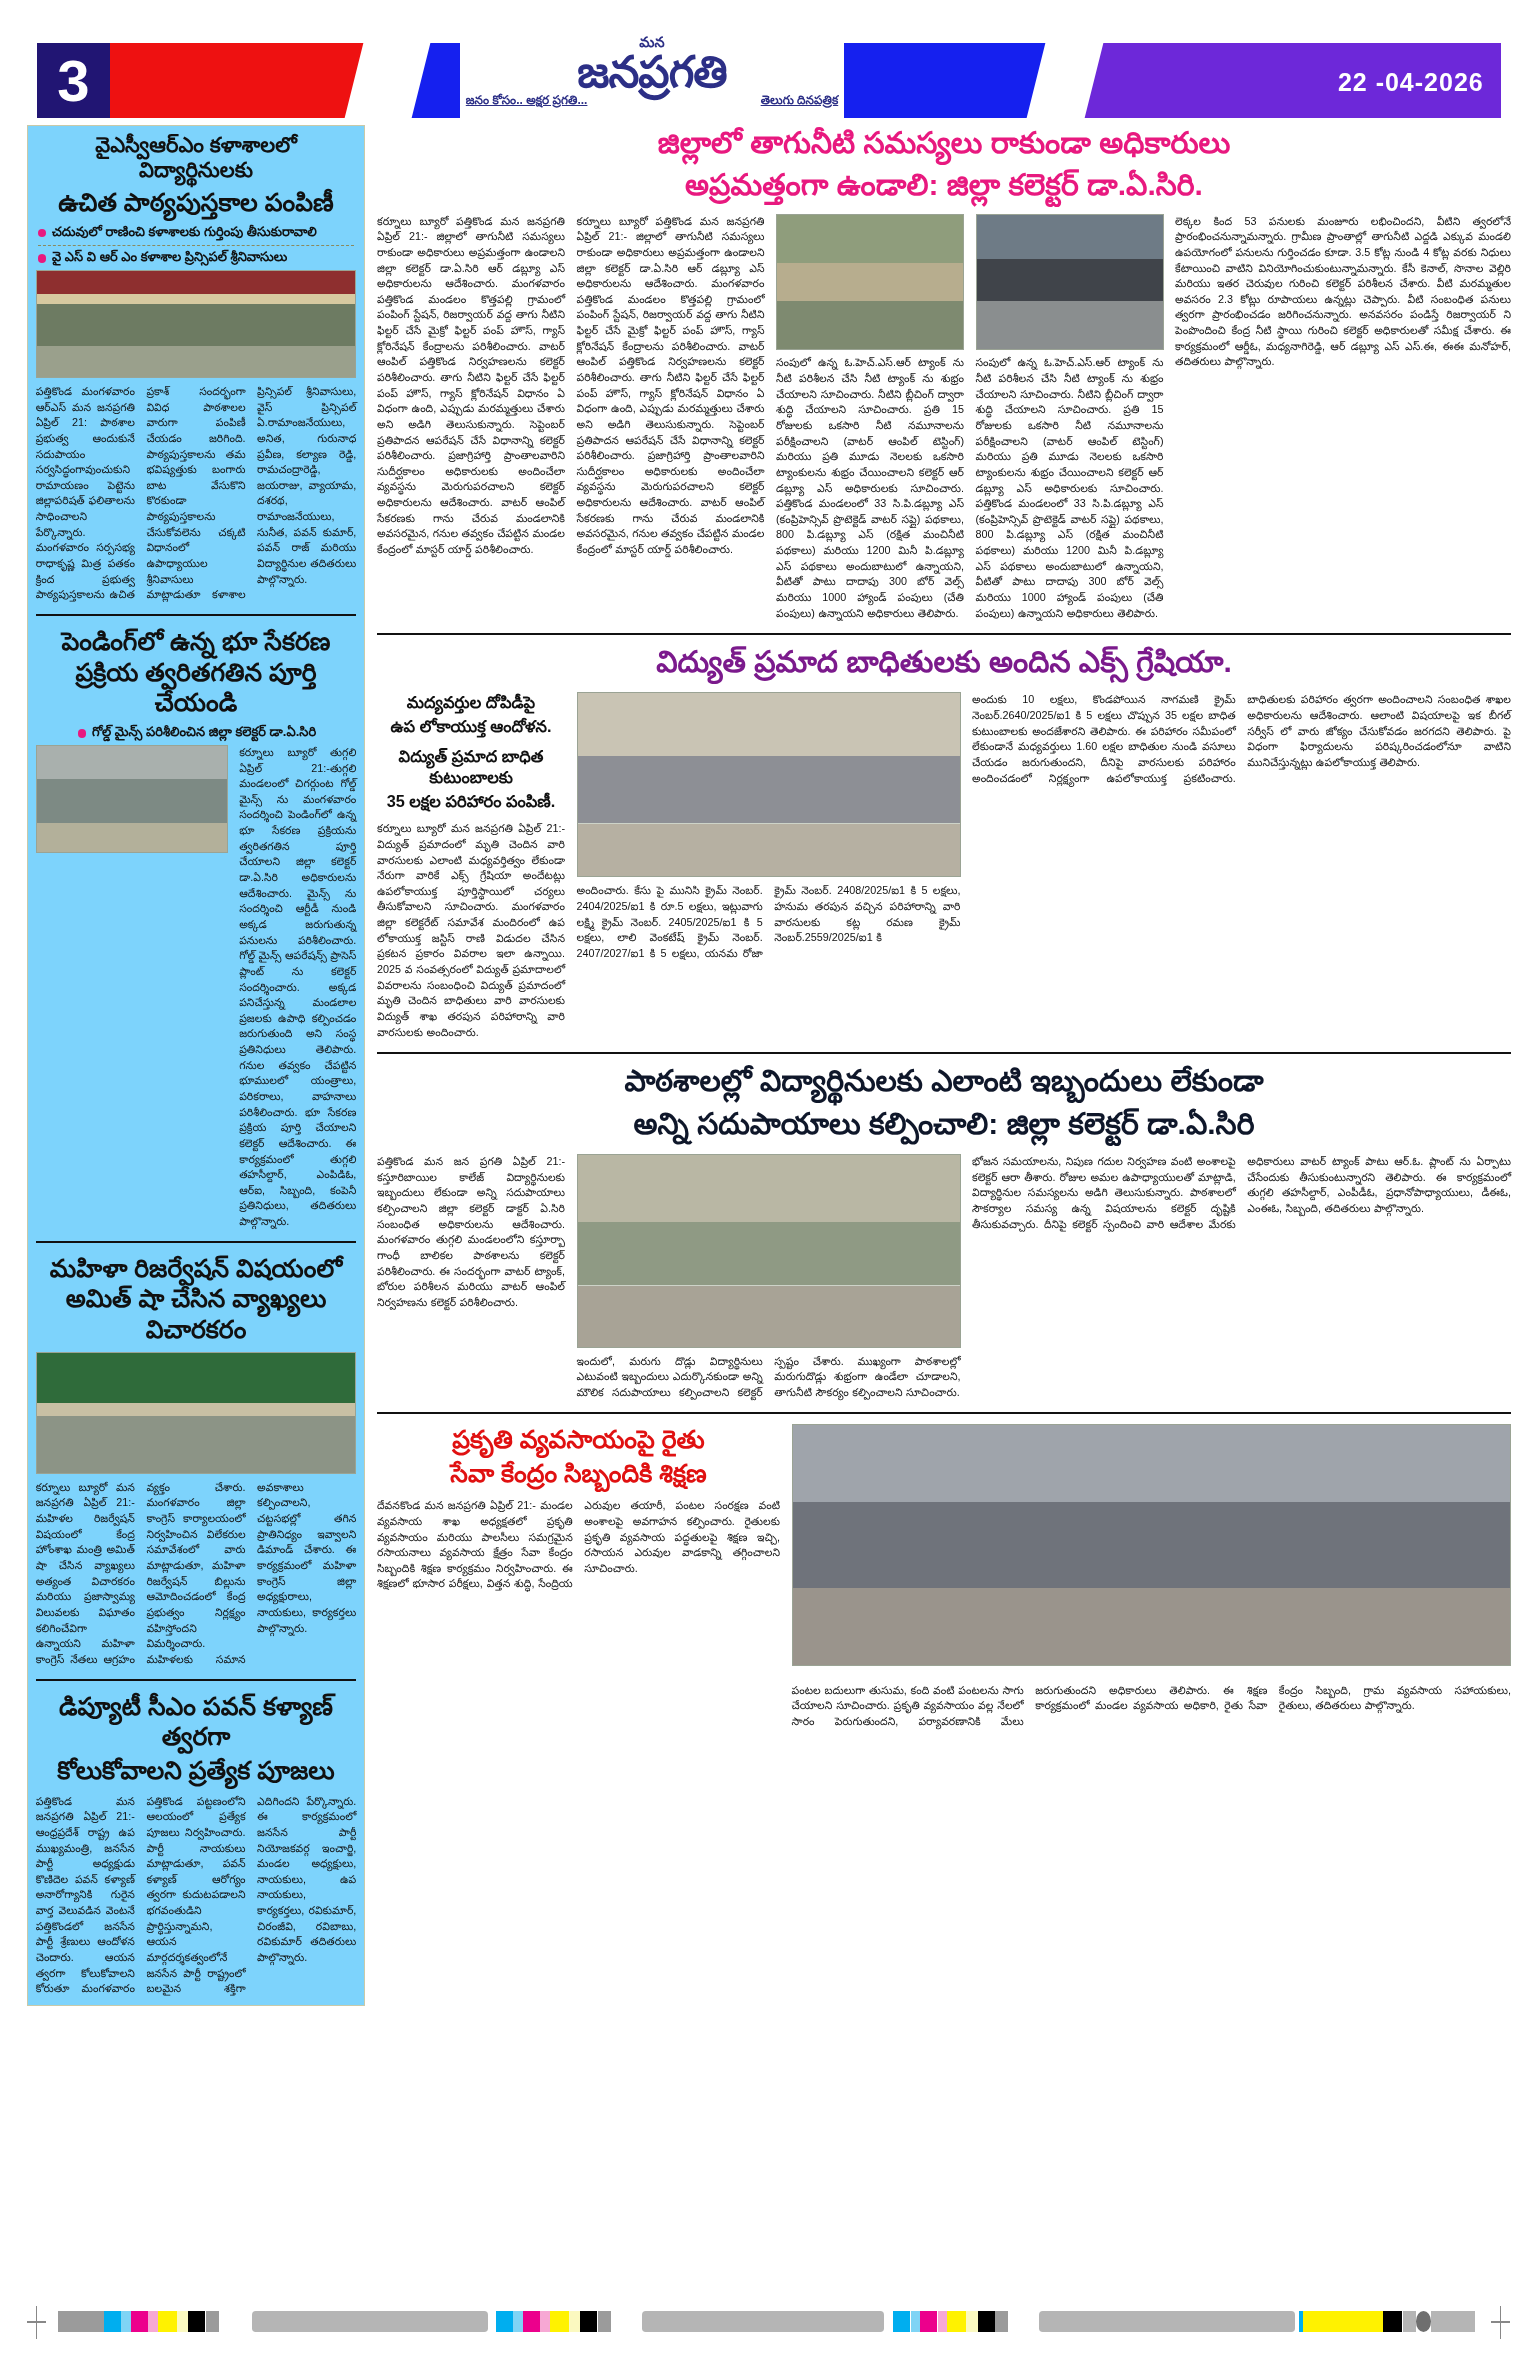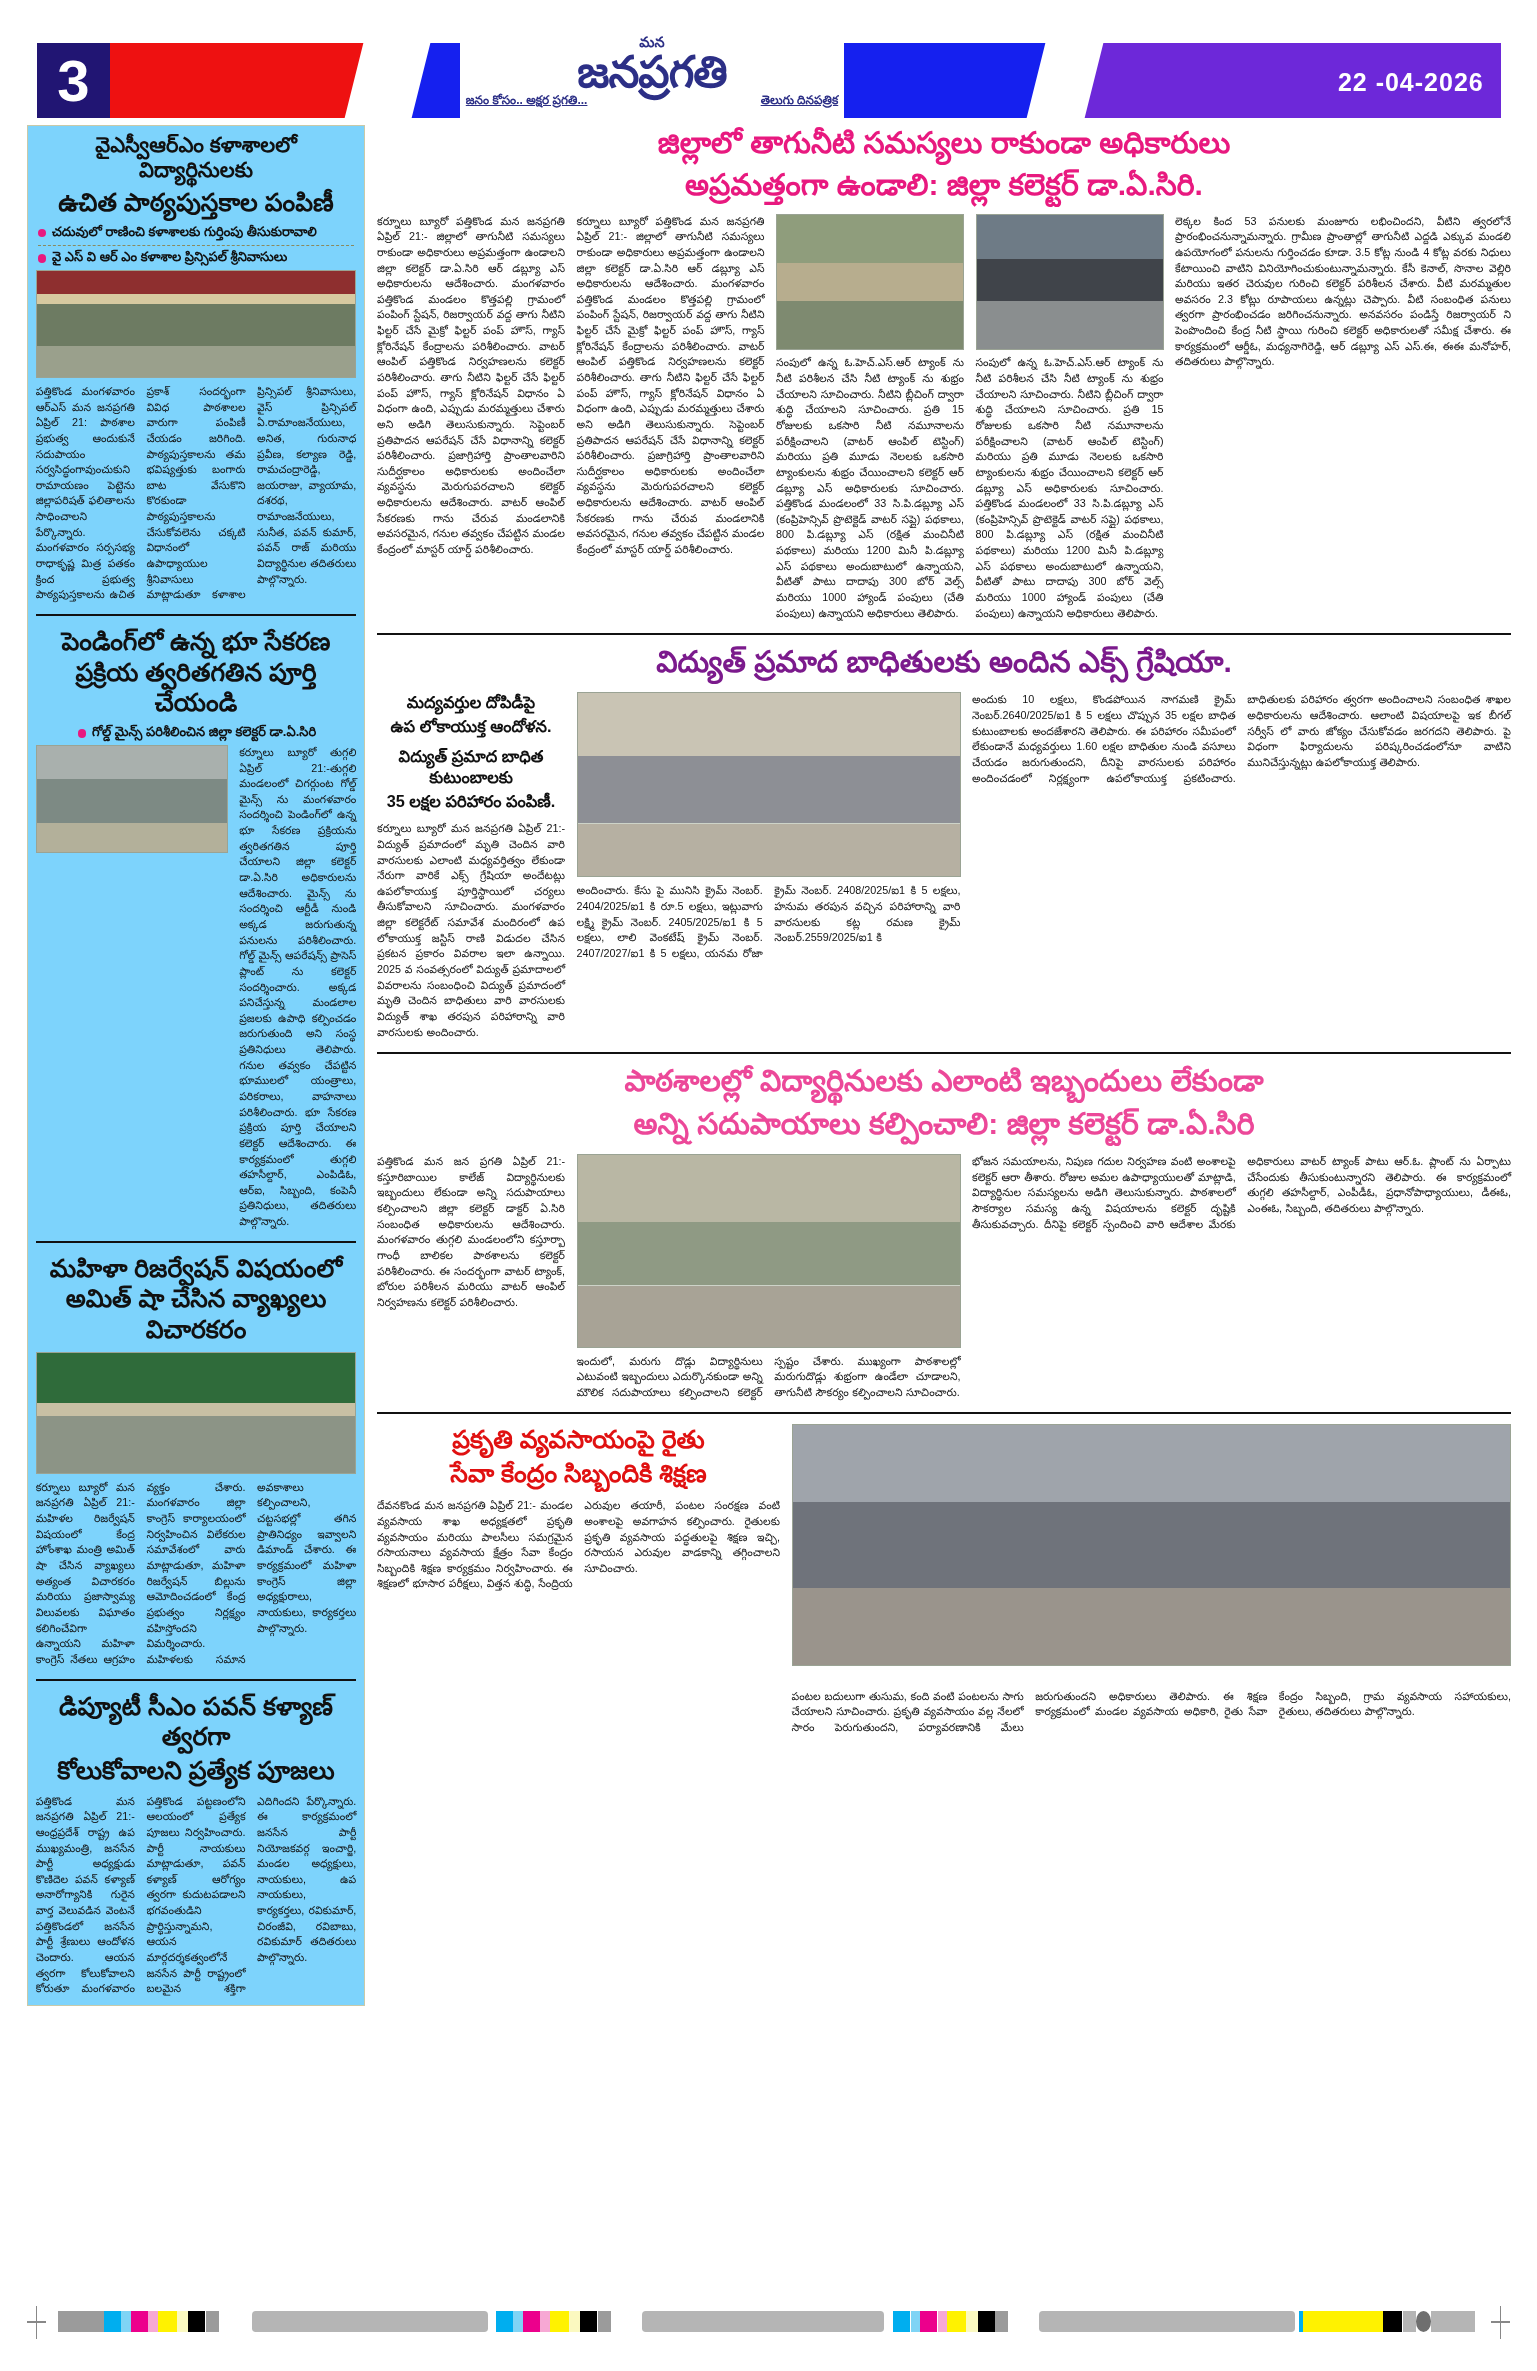--- a/index.html
+++ b/index.html
@@ -26,21 +26,21 @@
 
   
   .lcol{position:absolute;left:27px;top:125px;width:338px;background:#7dd3fc;border:1px solid #c9c9a8;box-sizing:border-box;padding:5.8px 7.7px 7.7px 7.7px;}
   .center{position:absolute;left:377px;top:125px;width:1134px;}
 
   
   .hl{font-weight:bold;text-align:center;line-height:1.22;}
   .hl-black{color:#111;}
   .hl-pink{color:#e8197f;}
   .hl-purple{color:#7b1a8c;}
-  .hl-blue{color:#ec4899;}
+  .hl-blue{color:#0f172a;}
   .hl-red{color:#e01111;}
   .hl-xl{font-size:30px;}
   .hl-lg{font-size:25px;}
   .hl-md{font-size:21px;}
 
   .bullets{margin:6.7px 0 3.8px 0;}
   .bullet{display:flex;align-items:flex-start;font-size:13px;font-weight:bold;color:#111;line-height:1.3;margin:2.9px 0;}
   .dot{width:8.6px;height:8.6px;border-radius:50%;background:#e8197f;flex:0 0 8.6px;margin:4.8px 5.8px 0 1.9px;}
   .dashsep{border-top:1.9px dashed #8a8a5e;margin:3.8px 1.9px;height:0;}
 
@@ -255,21 +255,21 @@
           <div class="hl hl-red hl-lg">ప్రకృతి వ్యవసాయంపై రైతు</div>
           <div class="hl hl-red hl-lg" style="margin-top:3.8px;">సేవా కేంద్రం సిబ్బందికి శిక్షణ</div>
           <div class="body-text cols2" style="margin-top:9.6px;">దేవనకొండ మన జనప్రగతి ఏప్రిల్ 21:- మండల వ్యవసాయ శాఖ అధ్యక్షతలో ప్రకృతి వ్యవసాయం మరియు పాలసీలు సమగ్రమైన రసాయనాలు వ్యవసాయ క్షేత్రం సేవా కేంద్రం సిబ్బందికి శిక్షణ కార్యక్రమం నిర్వహించారు. ఈ శిక్షణలో భూసార పరీక్షలు, విత్తన శుద్ధి, సేంద్రియ ఎరువుల తయారీ, పంటల సంరక్షణ వంటి అంశాలపై అవగాహన కల్పించారు. రైతులకు ప్రకృతి వ్యవసాయ పద్ధతులపై శిక్షణ ఇచ్చి, రసాయన ఎరువుల వాడకాన్ని తగ్గించాలని సూచించారు.</div>
         </div>
         <div class="flowcol" style="flex:1;">
           <div class="photo" style="height:240px;">
             <div class="band" style="top:0;height:77px;background:#9fa4ab;"></div>
             <div class="band" style="top:77px;height:86px;background:#6f737b;"></div>
             <div class="band" style="top:163px;height:77px;background:#9a948c;"></div>
           </div>
-          <div class="body-text cols3" style="margin-top:23px;">పంటల బదులుగా తుసుమ, కంది వంటి పంటలను సాగు చేయాలని సూచించారు. ప్రకృతి వ్యవసాయం వల్ల నేలలో సారం పెరుగుతుందని, పర్యావరణానికి మేలు జరుగుతుందని అధికారులు తెలిపారు. ఈ శిక్షణ కార్యక్రమంలో మండల వ్యవసాయ అధికారి, రైతు సేవా కేంద్రం సిబ్బంది, గ్రామ వ్యవసాయ సహాయకులు, రైతులు, తదితరులు పాల్గొన్నారు.</div>
+          <div class="body-text cols3" style="margin-top:17px;">పంటల బదులుగా తుసుమ, కంది వంటి పంటలను సాగు చేయాలని సూచించారు. ప్రకృతి వ్యవసాయం వల్ల నేలలో సారం పెరుగుతుందని, పర్యావరణానికి మేలు జరుగుతుందని అధికారులు తెలిపారు. ఈ శిక్షణ కార్యక్రమంలో మండల వ్యవసాయ అధికారి, రైతు సేవా కేంద్రం సిబ్బంది, గ్రామ వ్యవసాయ సహాయకులు, రైతులు, తదితరులు పాల్గొన్నారు.</div>
         </div>
       </div>
     </div>
 
   </div>
 
   <div class="crop" style="left:27px;"></div>
   <div class="crop" style="left:1491px;"></div>
   <div class="regbar">
     <div class="regseg" style="left:58px;width:46px;background:#9b9b9b;"></div>

